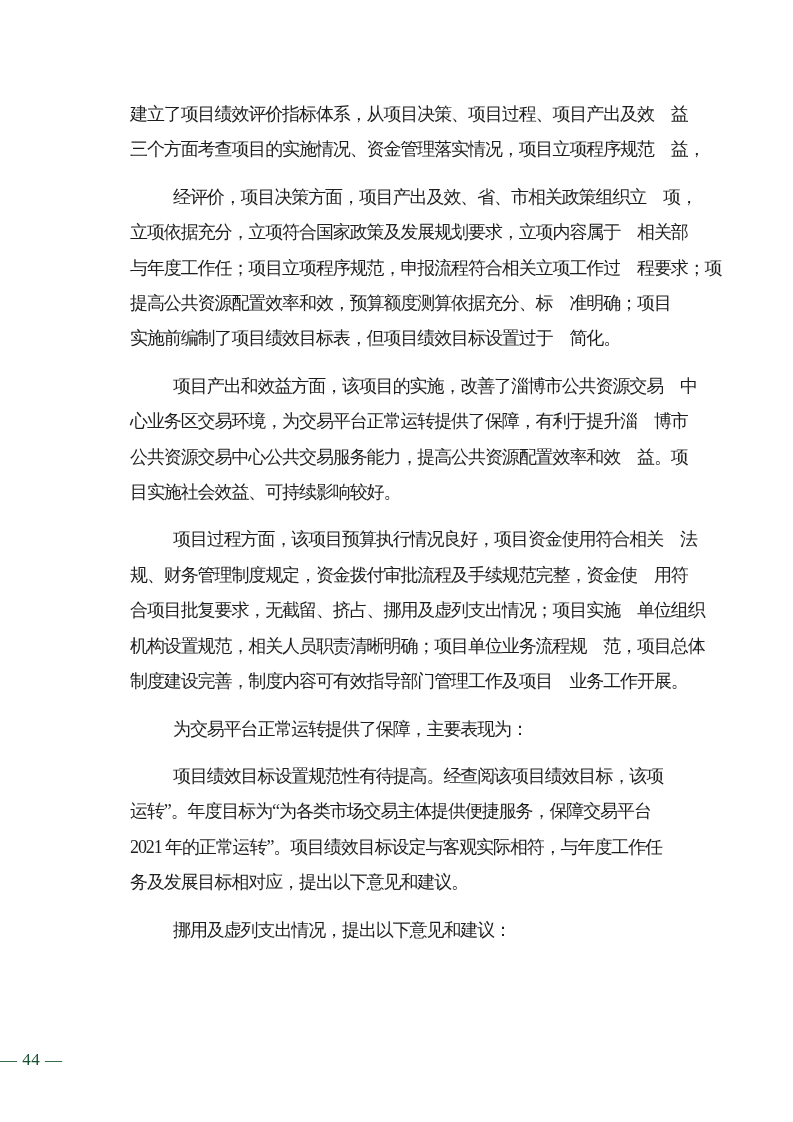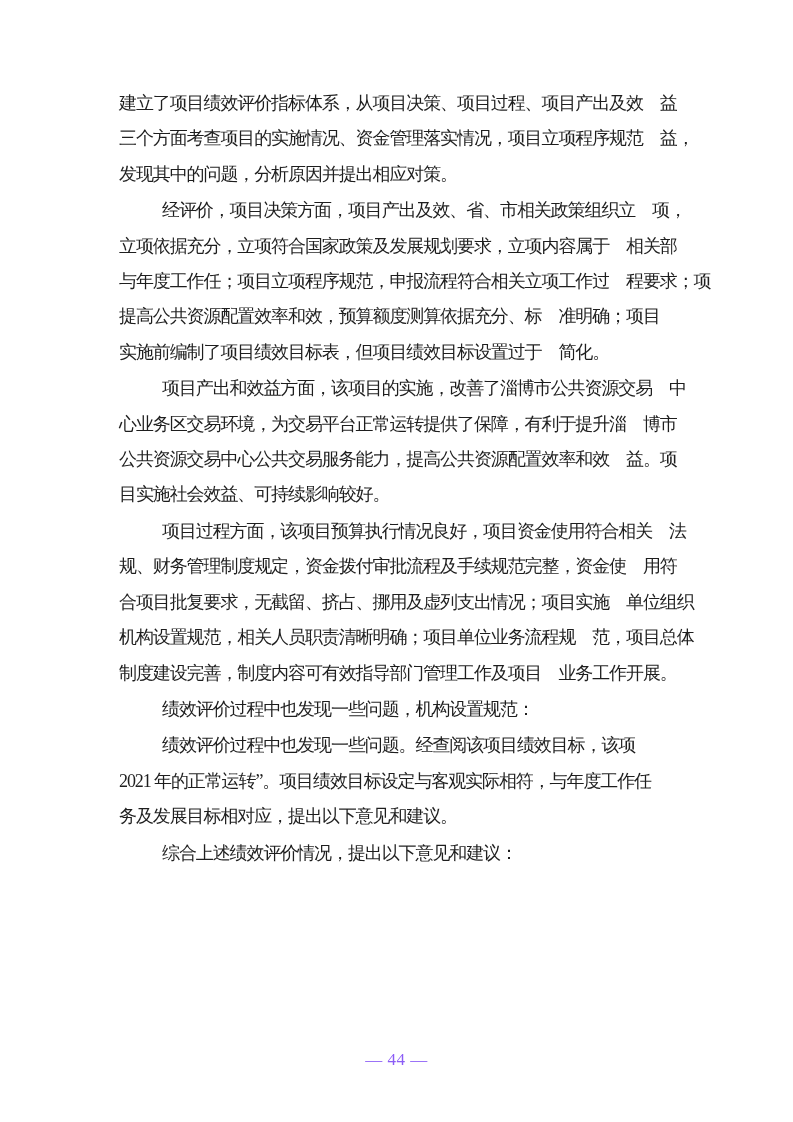--- a/index.html
+++ b/index.html
@@ -19,53 +19,51 @@
     position: absolute;
     left: 118px;
     top: 85px;
     width: 560px;
     color: #1e1e1e;
     font-size: 18px;
     line-height: 35.4px;
     letter-spacing: -1.1px;
   }
   .para {
-    margin: 1px;
+    margin: 12px;
     padding: 0;
   }
   .line {
     white-space: pre;
     overflow: visible;
   }
   .line.indent {
     padding-left: 43px;
   }
   .footer {
     position: absolute;
     top: 1048px;
     left: 0;
     width: 793px;
-    text-align: center;
-    color: #8b5cf6;
+    color: #14532d;
     font-size: 17px;
     line-height: 24px;
     letter-spacing: 0.5px;
   }
 </style>
 </head>
 <body>
 
 <div class="page">
 
   <div class="text-block">
 
     <div class="para">
       <div class="line">建立了项目绩效评价指标体系，从项目决策、项目过程、项目产出及效　益</div>
       <div class="line">三个方面考查项目的实施情况、资金管理落实情况，项目立项程序规范　益，</div>
-      <div class="line">发现其中的问题，分析原因并提出相应对策。</div>
     </div>
 
     <div class="para">
       <div class="line indent">经评价，项目决策方面，项目产出及效、省、市相关政策组织立　项，</div>
       <div class="line">立项依据充分，立项符合国家政策及发展规划要求，立项内容属于　相关部</div>
       <div class="line">与年度工作任；项目立项程序规范，申报流程符合相关立项工作过　程要求；项</div>
       <div class="line">提高公共资源配置效率和效，预算额度测算依据充分、标　准明确；项目</div>
       <div class="line">实施前编制了项目绩效目标表，但项目绩效目标设置过于　简化。</div>
     </div>
 
@@ -78,31 +76,32 @@
 
     <div class="para">
       <div class="line indent">项目过程方面，该项目预算执行情况良好，项目资金使用符合相关　法</div>
       <div class="line">规、财务管理制度规定，资金拨付审批流程及手续规范完整，资金使　用符</div>
       <div class="line">合项目批复要求，无截留、挤占、挪用及虚列支出情况；项目实施　单位组织</div>
       <div class="line">机构设置规范，相关人员职责清晰明确；项目单位业务流程规　范，项目总体</div>
       <div class="line">制度建设完善，制度内容可有效指导部门管理工作及项目　业务工作开展。</div>
     </div>
 
     <div class="para">
-      <div class="line indent">绩效评价过程中也发现一些问题，机构设置规范：</div>
+      <div class="line indent">为交易平台正常运转提供了保障，主要表现为：</div>
     </div>
 
     <div class="para">
-      <div class="line indent">绩效评价过程中也发现一些问题。经查阅该项目绩效目标，该项</div>
+      <div class="line indent">项目绩效目标设置规范性有待提高。经查阅该项目绩效目标，该项</div>
+      <div class="line">运转”。年度目标为“为各类市场交易主体提供便捷服务，保障交易平台</div>
       <div class="line">2021 年的正常运转”。项目绩效目标设定与客观实际相符，与年度工作任</div>
       <div class="line">务及发展目标相对应，提出以下意见和建议。</div>
     </div>
 
     <div class="para">
-      <div class="line indent">综合上述绩效评价情况，提出以下意见和建议：</div>
+      <div class="line indent">挪用及虚列支出情况，提出以下意见和建议：</div>
     </div>
 
   </div>
 
   <div class="footer">
     <span>— 44 —</span>
   </div>
 
 </div>
 

